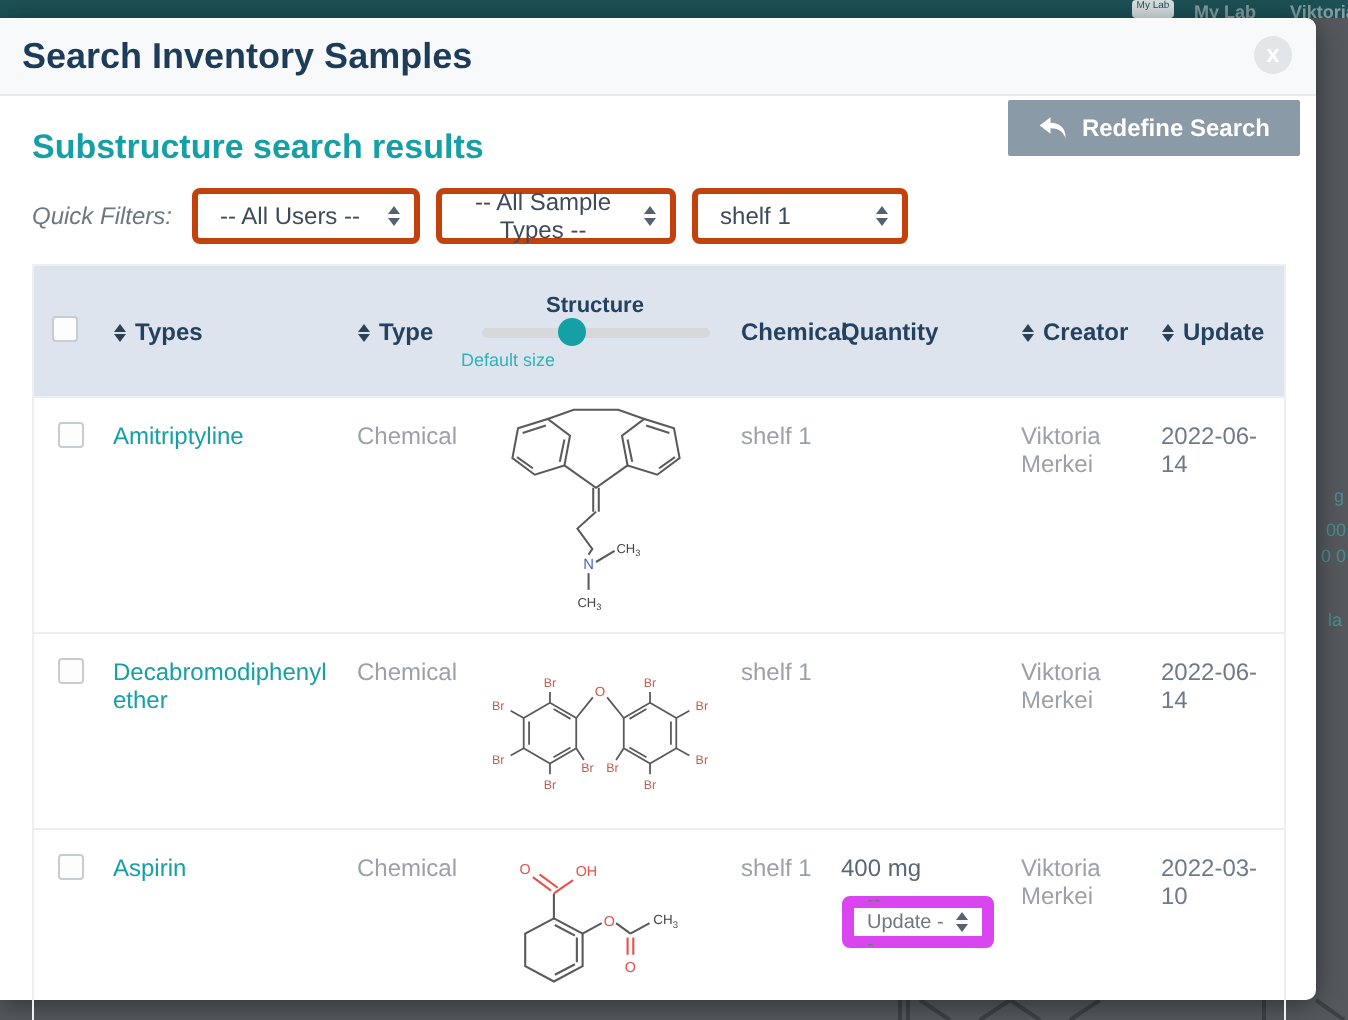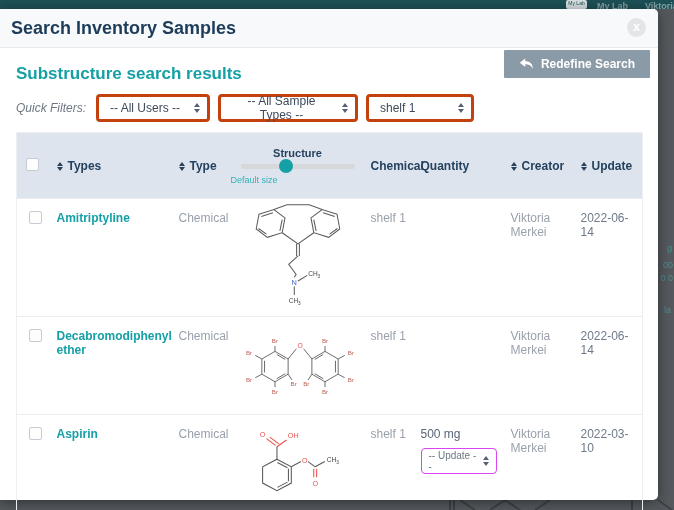--- a/index.html
+++ b/index.html
@@ -45,26 +45,26 @@
   thead th { background:#dee4ee; font-size:12px; font-weight:bold; color:#24425f; text-align:left;
              padding:6px 4px; height:66px; vertical-align:middle; }
   th.struct-th { text-align:center; padding:4px 2px; }
   .struct-label { font-size:11px; font-weight:bold; color:#24425f; margin-bottom:5px; }
   .slider { position:relative; width:114px; height:5px; background:#d6d8da; border-radius:3px; margin:0 auto; }
   .slider-thumb { position:absolute; left:34%; top:-5px; width:14px; height:14px; border-radius:50%; background:#15a0a6; cursor:pointer; }
   .default-size { font-size:9px; color:#2fb3b8; margin-top:6px; font-weight:normal; text-align:left; }
 
   tbody td { border-top:1px solid #ebedf0; vertical-align:top; padding:12px 4px 6px 4px; font-size:12px; color:#9aa1ab; }
   tr.row-1 td { height:100px; } tr.row-2 td { height:96px; } tr.row-3 td { height:96px; }
-  td.cell-name a { color:#16a0a6; font-weight:bold; text-decoration:none; }
+  td.cell-name a { color:#16a0a6; font-weight:normal; text-decoration:none; }
   td.cell-struct { text-align:center; padding-top:4px; }
   td.cell-created { color:#6e7a8a; }
   td.cell-qty .qty-amount { color:#5a6576; }
   .checkbox { display:inline-block; width:13px; height:13px; border:1px solid #c6ccd3; border-radius:2px; background:#fdfdfd; margin-left:8px; cursor:pointer; }
-  .uselect { position:relative; margin-top:7px; width:76px; height:26px; border:1px solid #d946ef; border-radius:4px;
+  .uselect { position:relative; margin-top:7px; width:76px; height:26px; border:6px solid #d946ef; border-radius:4px;
              background:#fff; display:flex; align-items:center; padding:0 18px 0 7px; font-size:10px; color:#6d7782; cursor:pointer; }
 
   .modal-footer { border-top:1px solid #e5e7ea; padding:9px 14px; display:flex; justify-content:flex-end; border-radius:0 0 5px 0; }
 
   svg text { font-family:"Liberation Sans", sans-serif; }
 </style>
 </head>
 <body>
 
 <div class="topbar">
@@ -101,21 +101,21 @@
 
     <div class="filters-row">
       <span class="filters-label">Quick Filters:</span>
       <div class="fselect" style="width:114px">
         <span>-- All Users --</span>
         <span class="arrows">
             <i class="up"></i>
             <i class="dn"></i>
           </span>
       </div>
-      <div class="fselect" style="width:140px">
+      <div class="fselect" style="width:120px">
         <span>-- All Sample Types --</span>
         <span class="arrows">
             <i class="up"></i>
             <i class="dn"></i>
           </span>
       </div>
       <div class="fselect" style="width:108px">
         <span>shelf 1</span>
         <span class="arrows">
             <i class="up"></i>
@@ -251,21 +251,21 @@
               </g>
               <text x="23" y="19" font-size="7.5" fill="#e8504a" text-anchor="middle">O</text>
               <text x="55" y="20" font-size="7.5" fill="#e8504a" text-anchor="middle">OH</text>
               <text x="67" y="46" font-size="7.5" fill="#e8504a" text-anchor="middle">O</text>
               <text x="78" y="70" font-size="7.5" fill="#e8504a" text-anchor="middle">O</text>
               <text x="90" y="45" font-size="7" fill="#444">CH<tspan dy="2" font-size="5">3</tspan></text>
             </svg>
           </td>
           <td>shelf 1</td>
           <td class="cell-qty">
-            <span class="qty-amount">500 mg</span>
+            <span class="qty-amount">400 mg</span>
             <div class="uselect">
               <span>-- Update --</span>
               <span class="arrows">
                   <i class="up"></i>
                   <i class="dn"></i>
                 </span>
             </div>
           </td>
           <td>Viktoria Merkei</td>
           <td class="cell-created">2022-03-10</td>

